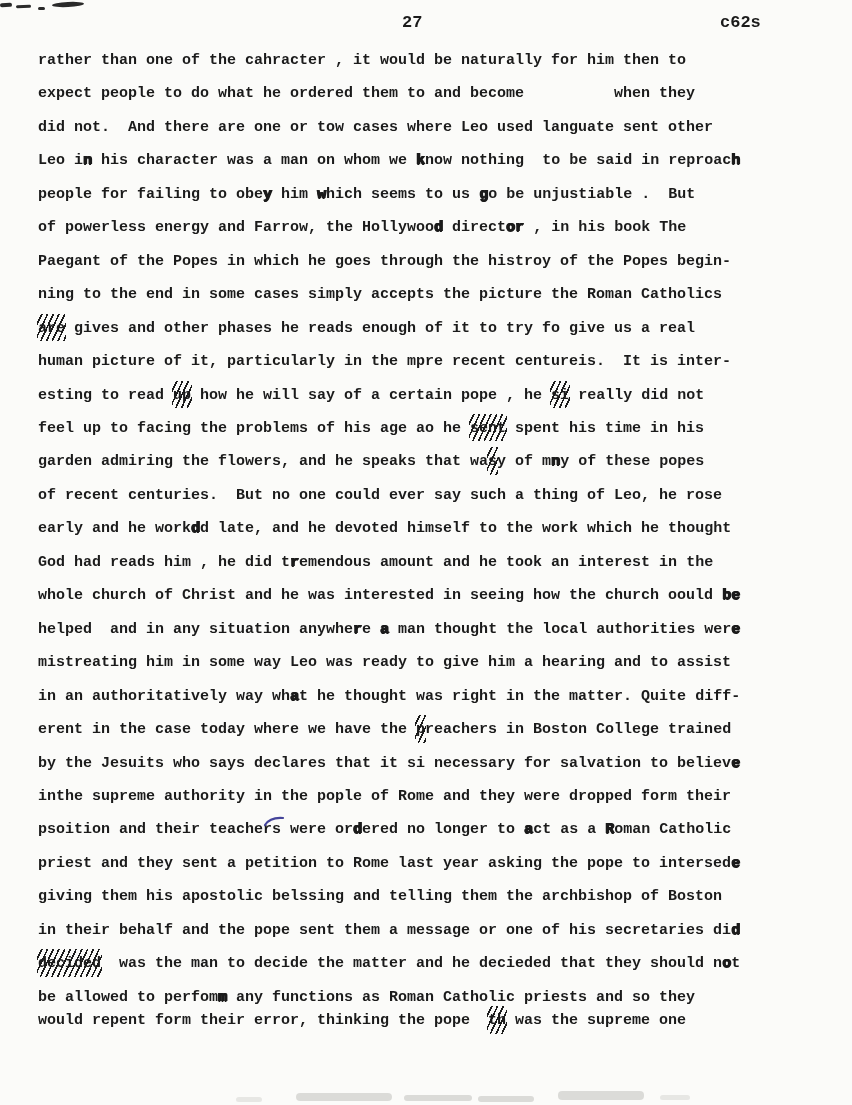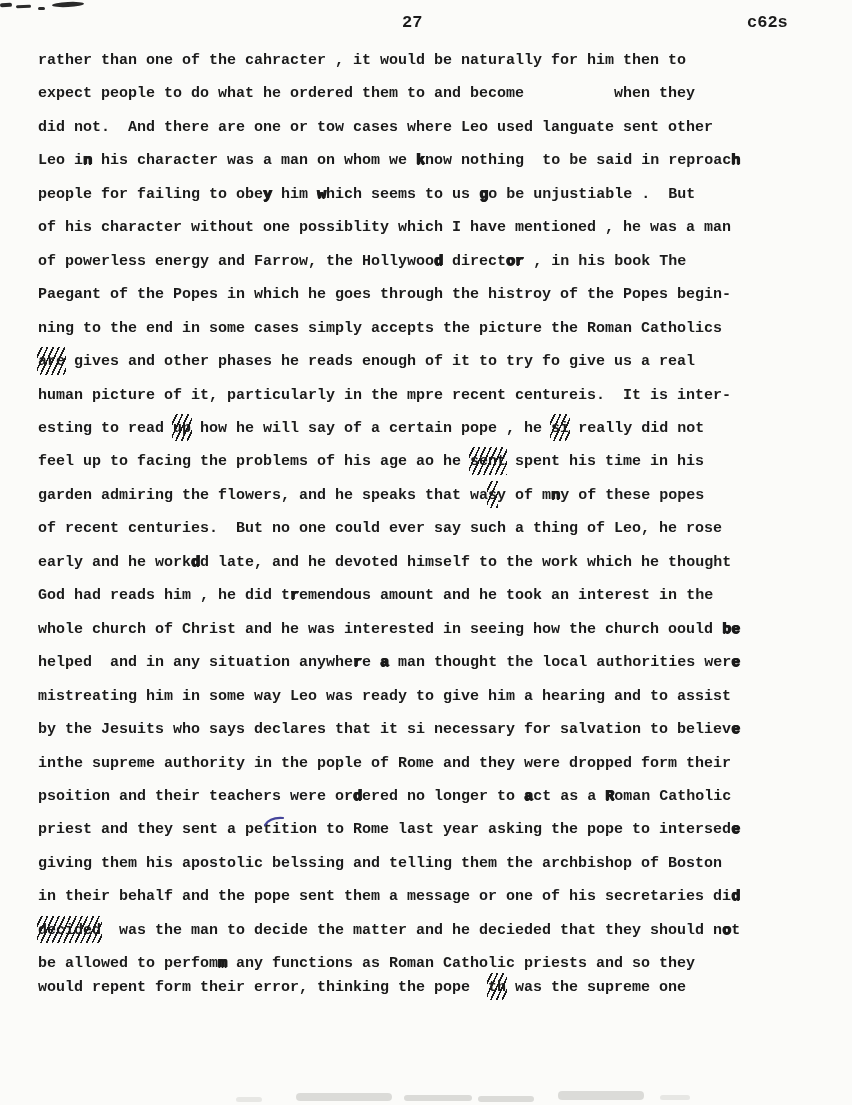--- a/index.html
+++ b/index.html
@@ -5,21 +5,21 @@
   html,body{margin:0;padding:0;}
   body{
     width:852px;height:1105px;position:relative;overflow:hidden;
     background:#fbfbf9;
     font-family:"Liberation Mono","DejaVu Sans Mono",monospace;
     color:#1b1b1b;
   }
   .page{position:absolute;inset:0;border-radius:14px;}
   .header{position:absolute;top:13px;left:0;width:100%;height:22px;font-size:17px;font-weight:bold;}
   .pageno{position:absolute;left:402px;top:0;}
-  .doccode{position:absolute;left:747px;top:0;text-align:center;}
+  .doccode{position:absolute;left:720px;top:0;text-align:center;}
   .body-text{
     position:absolute;top:44px;left:38px;right:8px;
     font-size:15px;font-weight:bold;line-height:33.46px;
     letter-spacing:0;
   }
   .line{white-space:pre;}
   .line:last-child{margin-top:-10px;}
   
   .ov{text-shadow:0.9px 0 0 currentColor,-0.5px 0 0 currentColor,0 0.5px 0 currentColor;}
   
@@ -60,35 +60,36 @@
     <span class="pageno">27</span>
     <span class="doccode">c62s</span>
   </div>
 
   <div class="body-text">
       <div class="line"><span>rather than one of the cahracter , it would be naturally for him then to</span></div>
       <div class="line"><span>expect people to do what he ordered them to and become          when they</span></div>
       <div class="line"><span>did not.  And there are one or tow cases where Leo used languate sent other</span></div>
       <div class="line"><span>Leo i</span><span class="ov">n</span><span> his character was a man on whom we </span><span class="ov">k</span><span>now nothing  to be said in reproac</span><span class="ov">h</span></div>
       <div class="line"><span>people for failing to obe</span><span class="ov">y</span><span> him </span><span class="ov">w</span><span>hich seems to us </span><span class="ov">g</span><span>o be unjustiable .  But</span></div>
-      <div class="line"><span>of his character without one possiblity which I have mentioned , he was a man</span></div>
       <div class="line"><span>of powerless energy and Farrow, the Hollywoo</span><span class="ov">d</span><span> direct</span><span class="ov">or</span><span> , in his book The</span></div>
       <div class="line"><span>Paegant of the Popes in which he goes through the histroy of the Popes begin-</span></div>
       <div class="line"><span>ning to the end in some cases simply accepts the picture the Roman Catholics</span></div>
       <div class="line"><span class="st">are</span><span> gives and other phases he reads enough of it to try fo give us a real</span></div>
       <div class="line"><span>human picture of it, particularly in the mpre recent centureis.  It is inter-</span></div>
       <div class="line"><span>esting to read </span><span class="st">up</span><span> how he will say of a certain pope , he </span><span class="st">si</span><span> really did not</span></div>
       <div class="line"><span>feel up to facing the problems of his age ao he </span><span class="st">sent</span><span> spent his time in his</span></div>
       <div class="line"><span>garden admiring the flowers, and he speaks that wa</span><span class="st">s</span><span>y of m</span><span class="ov">n</span><span>y of these popes</span></div>
       <div class="line"><span>of recent centuries.  But no one could ever say such a thing of Leo, he rose</span></div>
       <div class="line"><span>early and he work</span><span class="ov">d</span><span>d late, and he devoted himself to the work which he thought</span></div>
       <div class="line"><span>God had reads him , he did t</span><span class="ov">r</span><span>emendous amount and he took an interest in the</span></div>
       <div class="line"><span>whole church of Christ and he was interested in seeing how the church oould </span><span class="ov">be</span></div>
       <div class="line"><span>helped  and in any situation anywhe</span><span class="ov">r</span><span>e </span><span class="ov">a</span><span> man thought the local authorities wer</span><span class="ov">e</span></div>
       <div class="line"><span>mistreating him in some way Leo was ready to give him a hearing and to assist</span></div>
+      <div class="line"><span>in an authoritatively way wh</span><span class="ov">a</span><span>t he thought was right in the matter. Quite diff-</span></div>
+      <div class="line"><span>erent in the case today where we have the </span><span class="st">p</span><span>reachers in Boston College trained</span></div>
       <div class="line"><span>by the Jesuits who says declares that it si necessary for salvation to believ</span><span class="ov">e</span></div>
       <div class="line"><span>inthe supreme authority in the pople of Rome and they were dropped form their</span></div>
       <div class="line"><span>psoition and their teachers were or</span><span class="ov">d</span><span>ered no longer to </span><span class="ov">a</span><span>ct as a </span><span class="ov">R</span><span>oman Catholic</span></div>
       <div class="line"><span>priest and they sent a petition to Rome last year asking the pope to intersed</span><span class="ov">e</span></div>
       <div class="line"><span>giving them his apostolic belssing and telling them the archbishop of Boston</span></div>
       <div class="line"><span>in their behalf and the pope sent them a message or one of his secretaries di</span><span class="ov">d</span></div>
       <div class="line"><span class="st">decided</span><span>  was the man to decide the matter and he decieded that they should n</span><span class="ov">o</span><span>t</span></div>
       <div class="line"><span>be allowed to perfom</span><span class="ov">m</span><span> any functions as Roman Catholic priests and so they</span></div>
       <div class="line"><span>would repent form their error, thinking the pope  </span><span class="st">th</span><span> was the supreme one</span></div>
     </div>

